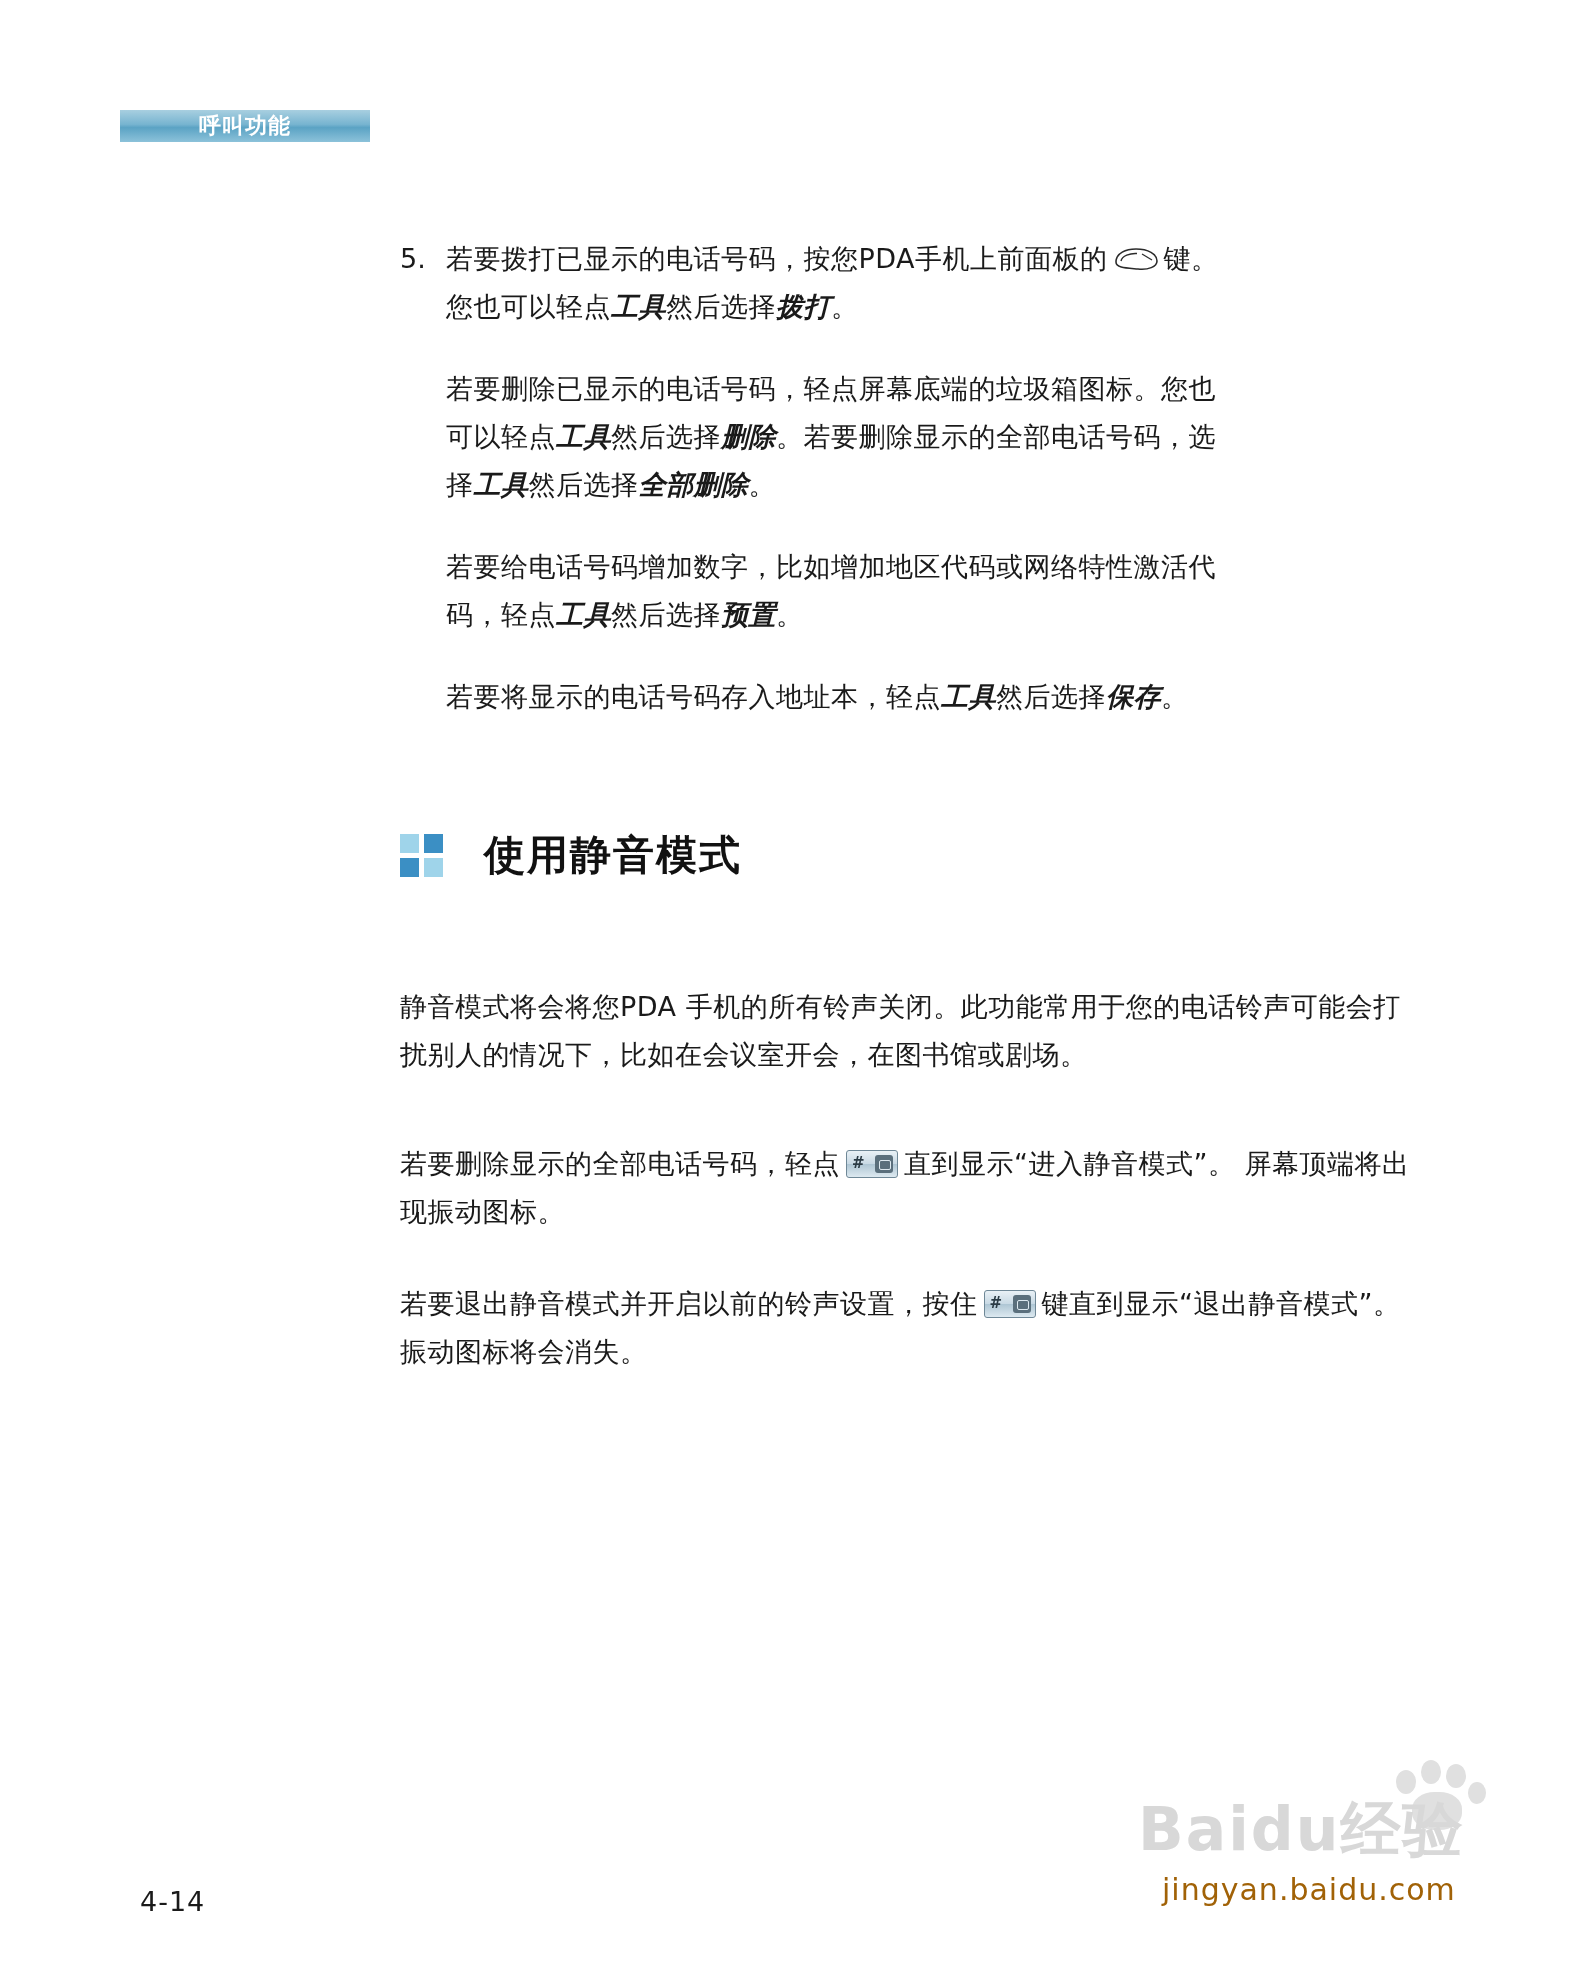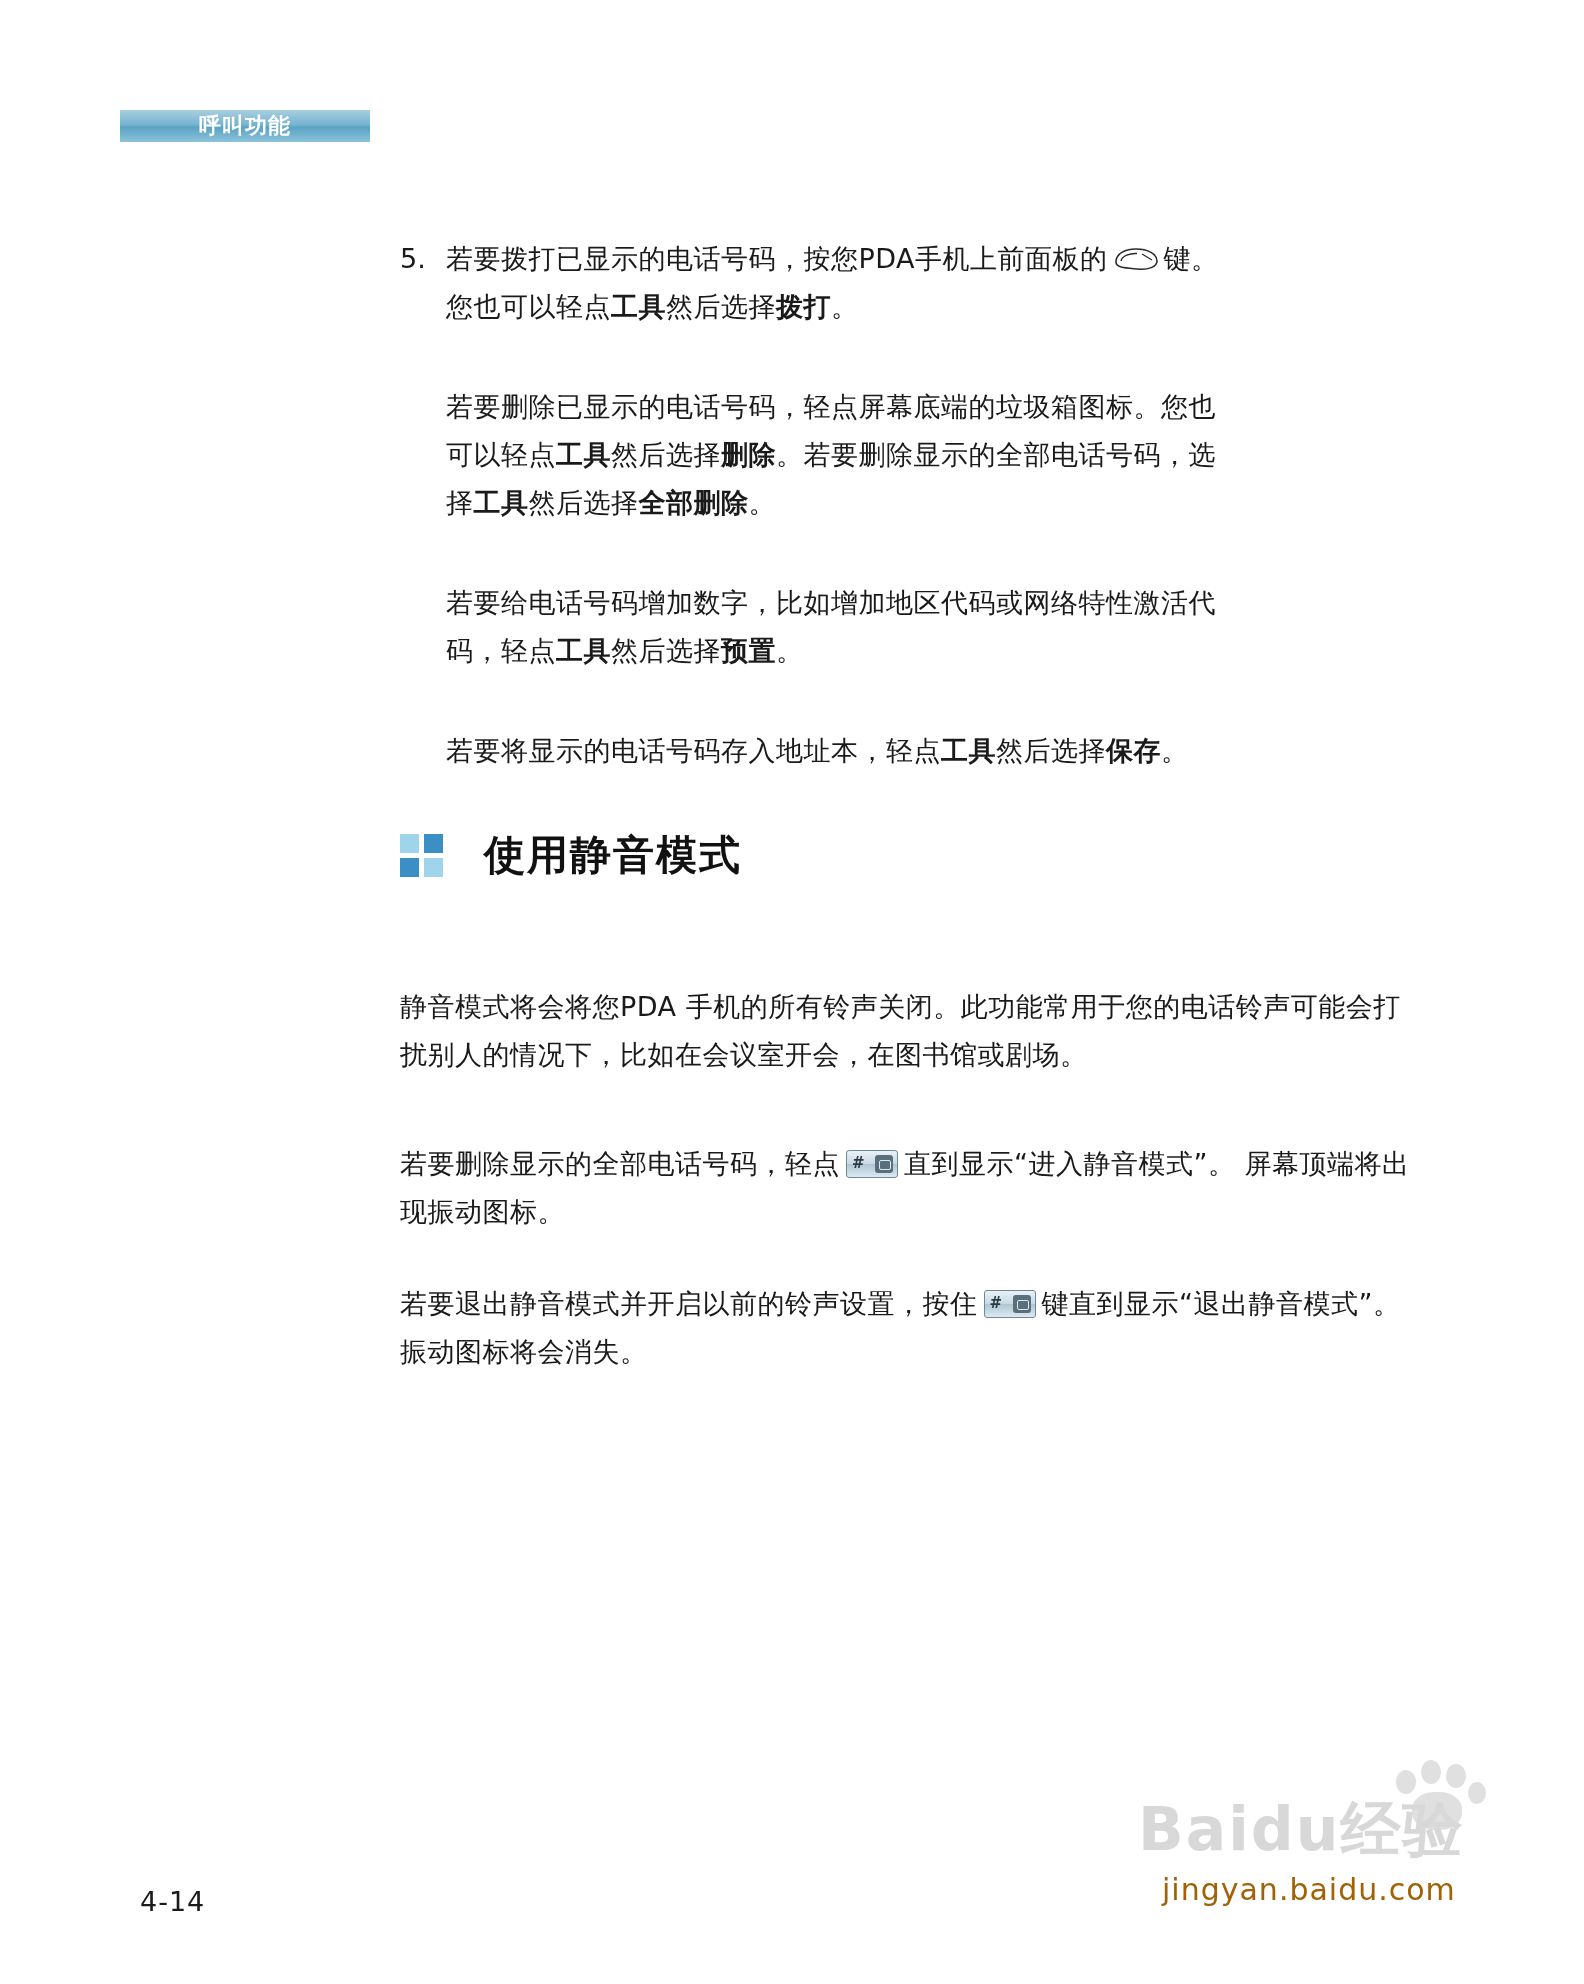--- a/index.html
+++ b/index.html
@@ -66,23 +66,23 @@
     line-height: 48px;
     letter-spacing: 0.5px;
   }
   .para {
     font-size: 27px;
     line-height: 48px;
     letter-spacing: 0.5px;
     margin-left: 46px;
   }
   .para.gap {
-    margin-top: 52px;
-  }
-  b { font-weight: bold; }
+    margin-top: 34px;
+  }
+  b { font-weight: bold; font-style: italic; }
 
   
   .icon-send {
     display: inline-block;
     width: 48px;
     height: 26px;
     vertical-align: -4px;
     margin: 0 4px;
     position: relative;
   }

